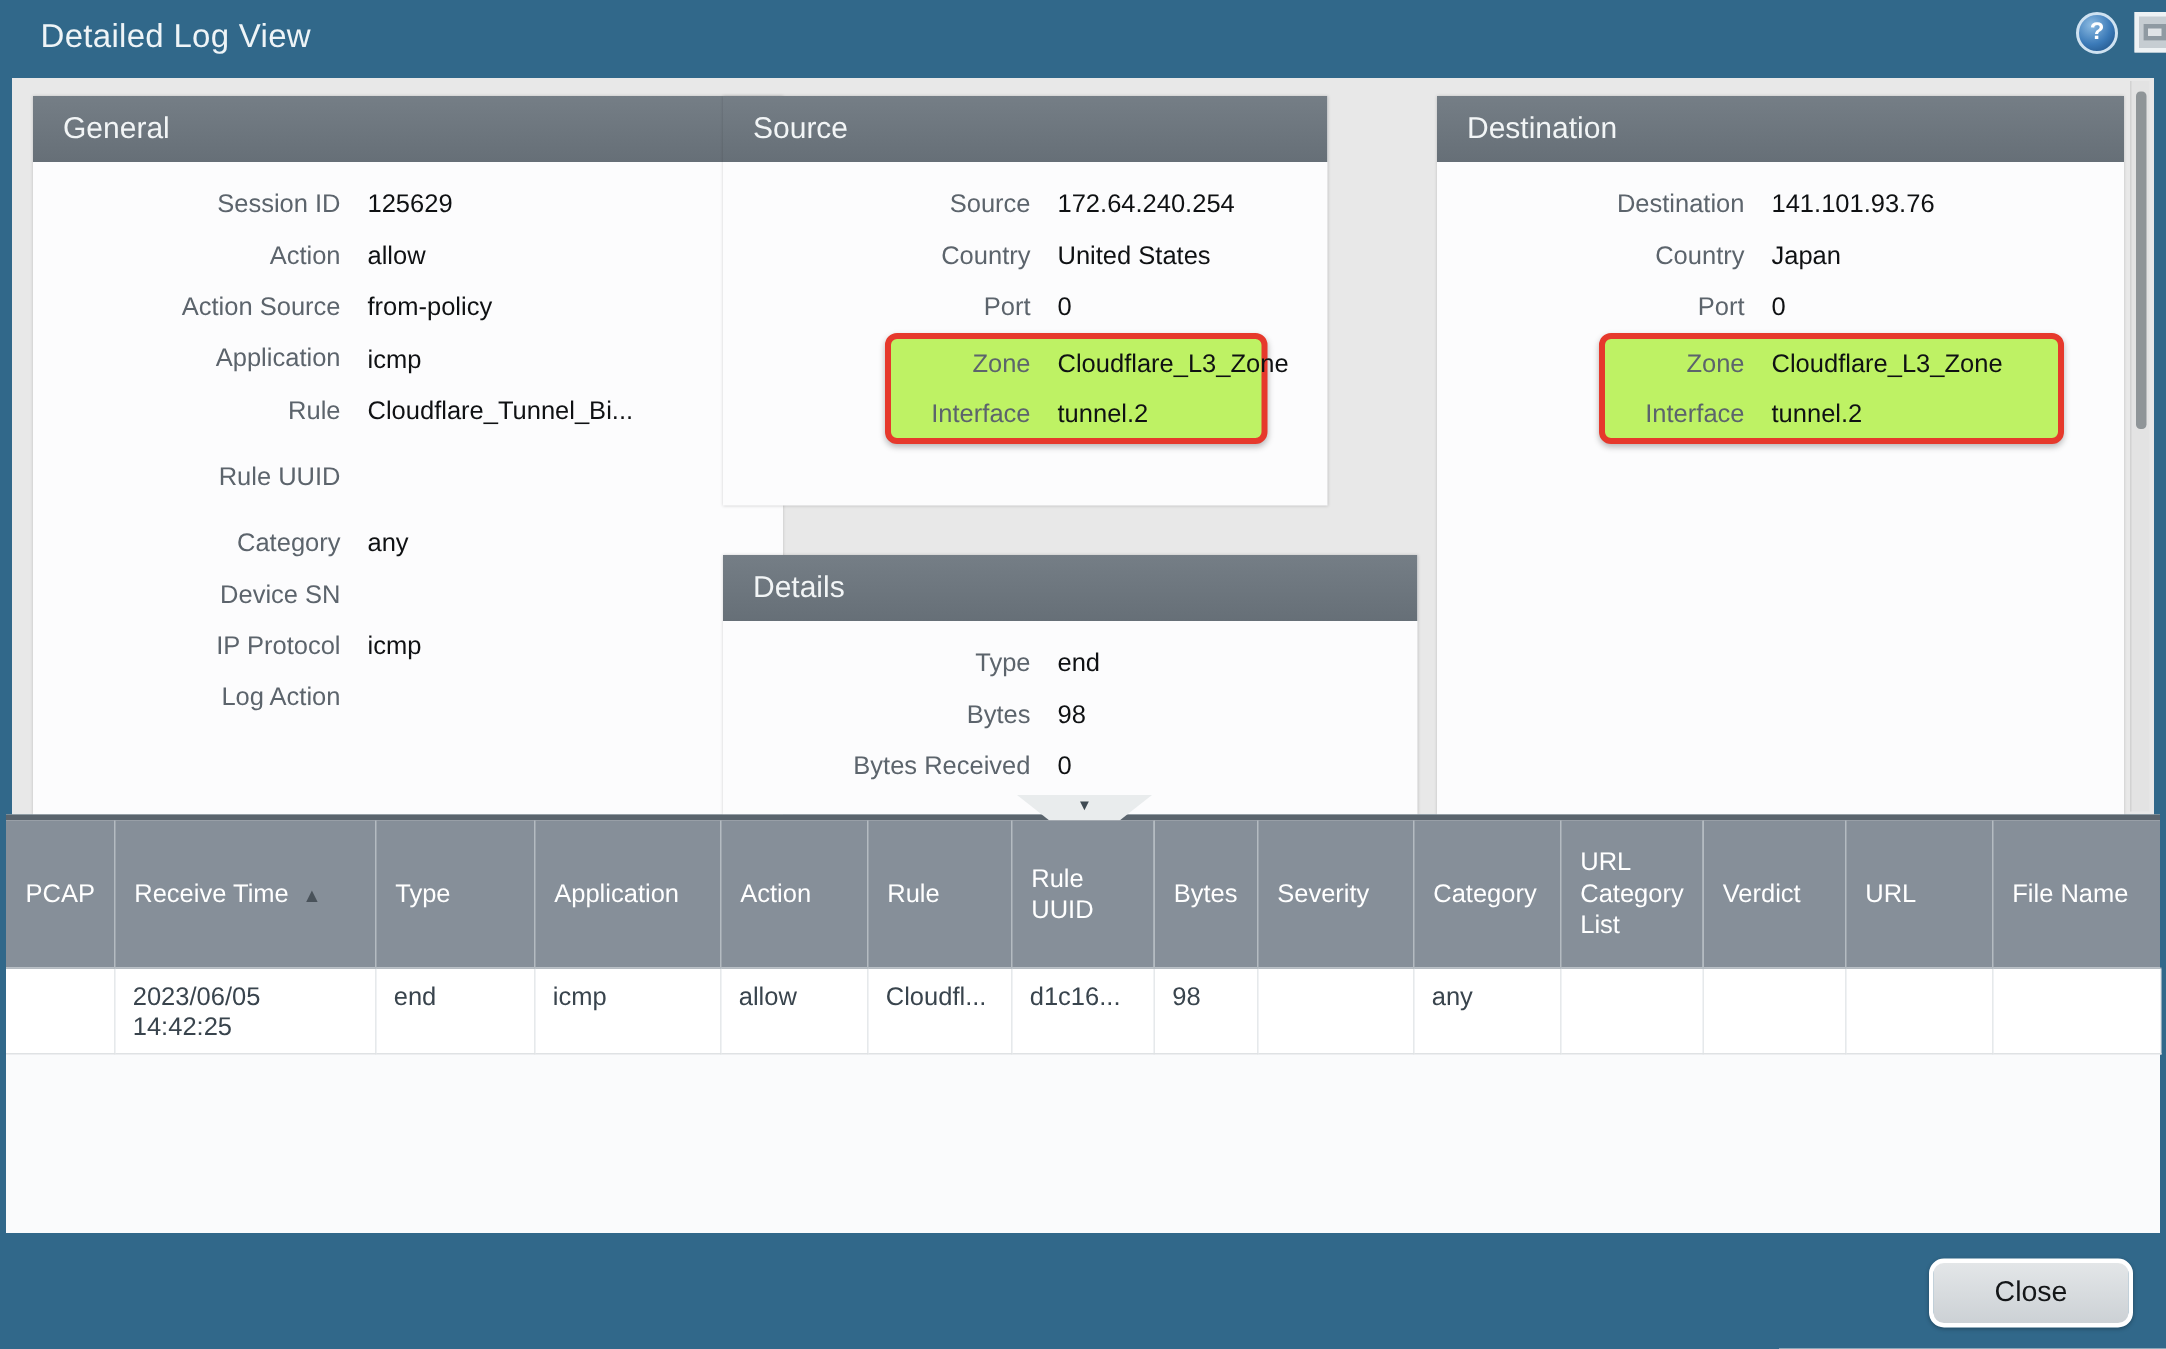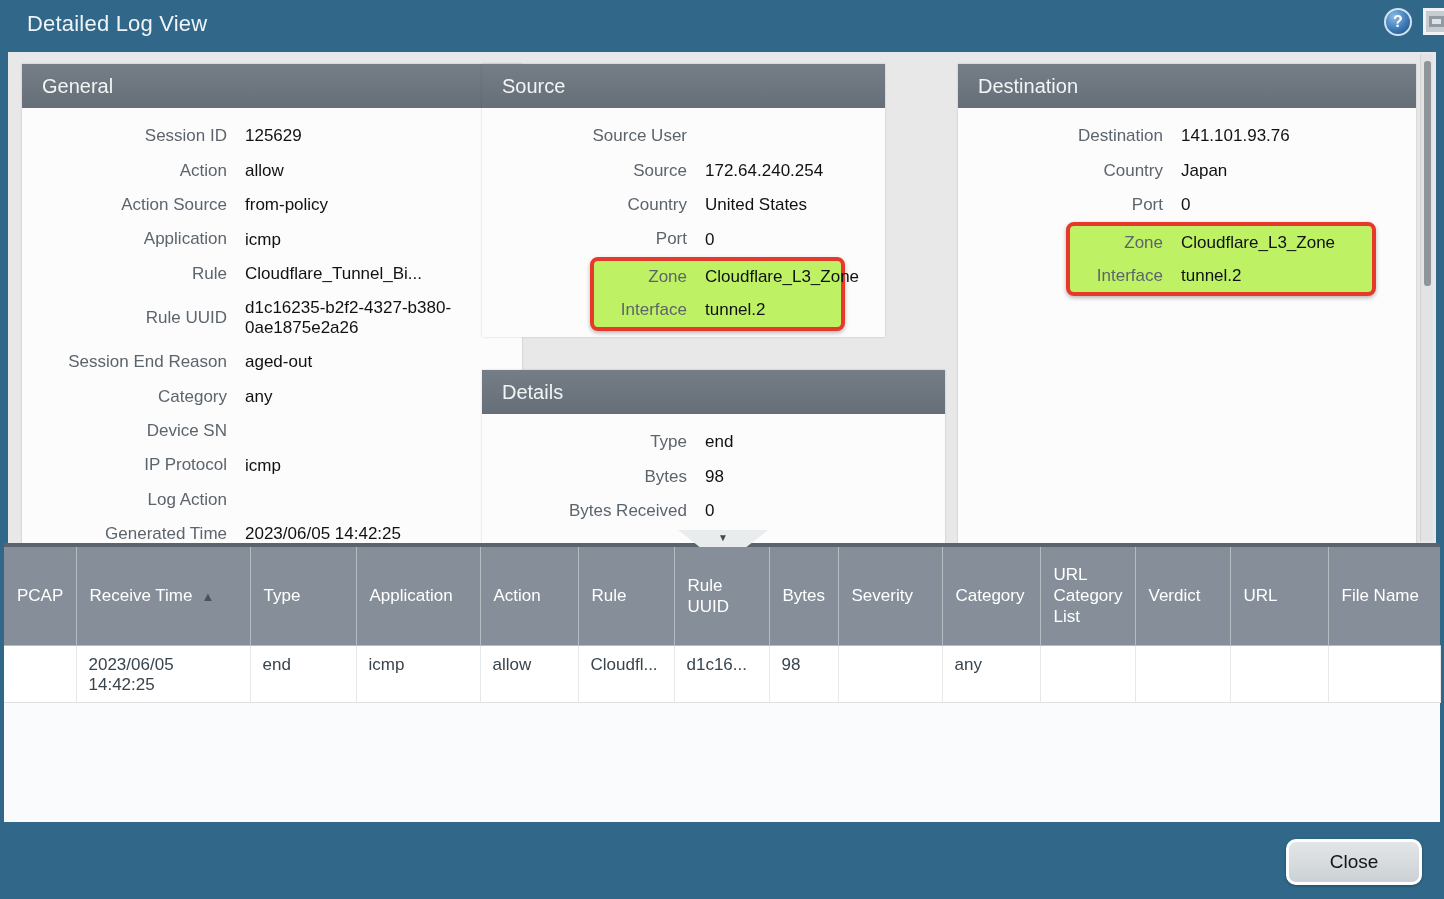--- a/index.html
+++ b/index.html
@@ -150,56 +150,43 @@
       <div class="field-row">
         <span class="lbl">Application</span>
         <span class="val">icmp</span>
       </div>
       <div class="field-row">
         <span class="lbl">Rule</span>
         <span class="val">Cloudflare_Tunnel_Bi...</span>
       </div>
       <div class="field-row tall">
         <span class="lbl">Rule UUID</span>
-        <span class="val">d1c16235-b2f2-4327-b380-0ae1875e2a26</span>
-      </div>
-      <div class="field-row">
-        <span class="lbl">Session End Reason</span>
-        <span class="val">aged-out</span>
       </div>
       <div class="field-row">
         <span class="lbl">Category</span>
         <span class="val">any</span>
       </div>
       <div class="field-row">
         <span class="lbl">Device SN</span>
         <span class="val"></span>
       </div>
       <div class="field-row">
         <span class="lbl">IP Protocol</span>
         <span class="val">icmp</span>
       </div>
       <div class="field-row">
         <span class="lbl">Log Action</span>
         <span class="val"></span>
-      </div>
-      <div class="field-row">
-        <span class="lbl">Generated Time</span>
-        <span class="val">2023/06/05 14:42:25</span>
       </div>
     </div>
   </div>
 
   <div class="panel panel-source">
     <div class="panel-header">Source</div>
     <div class="panel-body">
-      <div class="field-row">
-        <span class="lbl">Source User</span>
-        <span class="val"></span>
-      </div>
       <div class="field-row">
         <span class="lbl">Source</span>
         <span class="val">172.64.240.254</span>
       </div>
       <div class="field-row">
         <span class="lbl">Country</span>
         <span class="val">United States</span>
       </div>
       <div class="field-row">
         <span class="lbl">Port</span>

